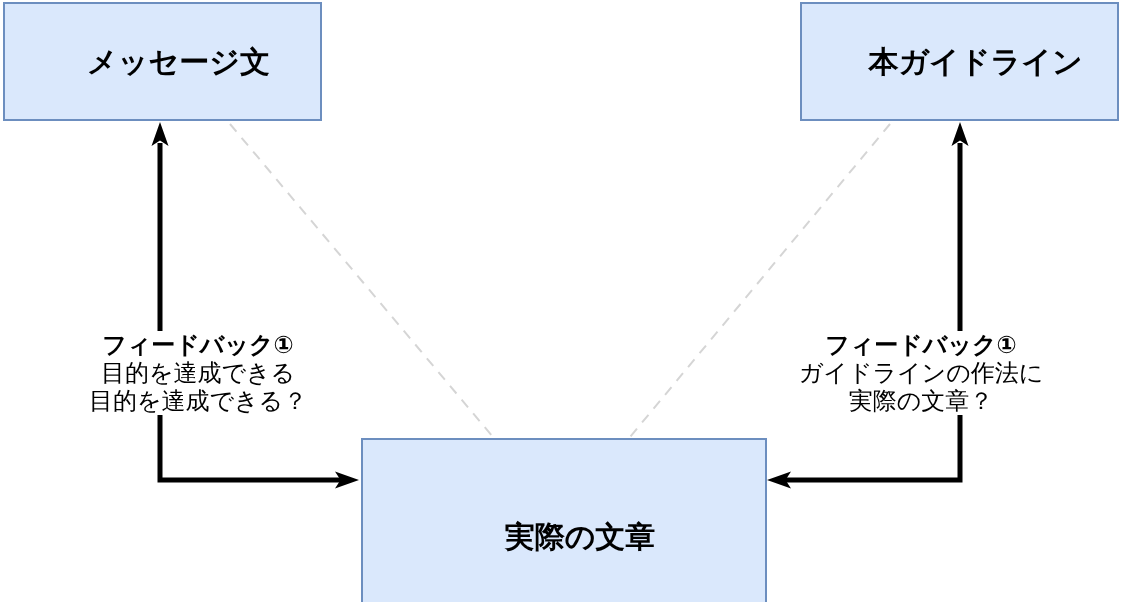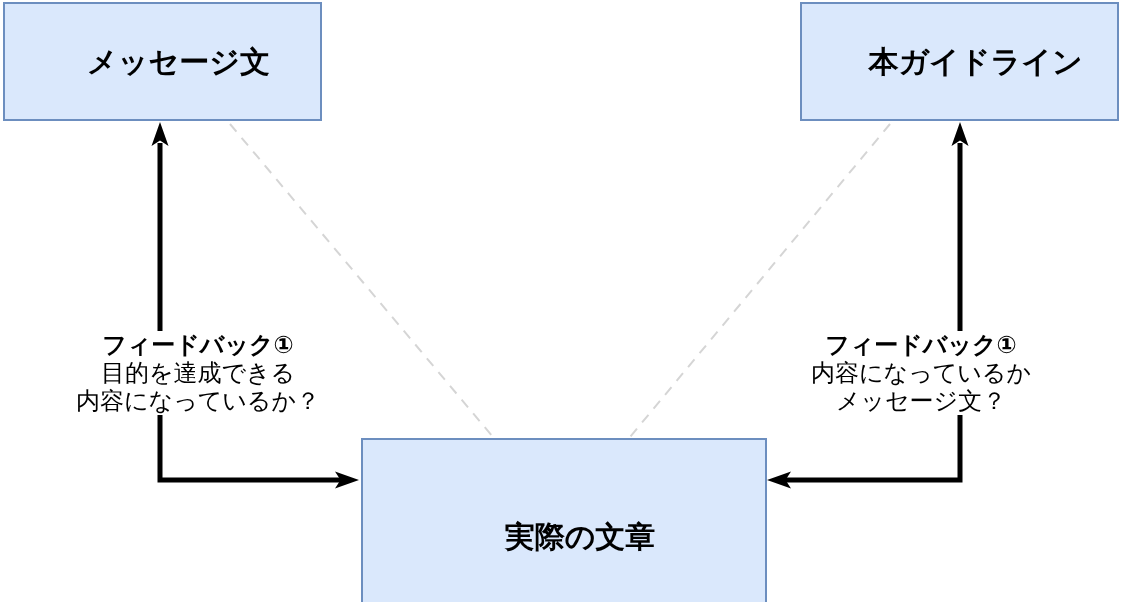--- a/index.html
+++ b/index.html
@@ -90,22 +90,22 @@
     <div class="node-title">本ガイドライン</div>
   </div>
 
   <div class="node node-actual">
     <div class="node-title">実際の文章</div>
   </div>
 
   <div class="edge-label label-feedback1">
     <div class="edge-label-title">フィードバック①</div>
     <div>目的を達成できる</div>
-    <div>内容になっているか？</div>
+    <div>目的を達成できる？</div>
   </div>
 
   <div class="edge-label label-feedback2">
     <div class="edge-label-title">フィードバック①</div>
-    <div>内容になっているか</div>
-    <div>メッセージ文？</div>
+    <div>ガイドラインの作法に</div>
+    <div>実際の文章？</div>
   </div>
 
 </div>
 
 </body></html>

